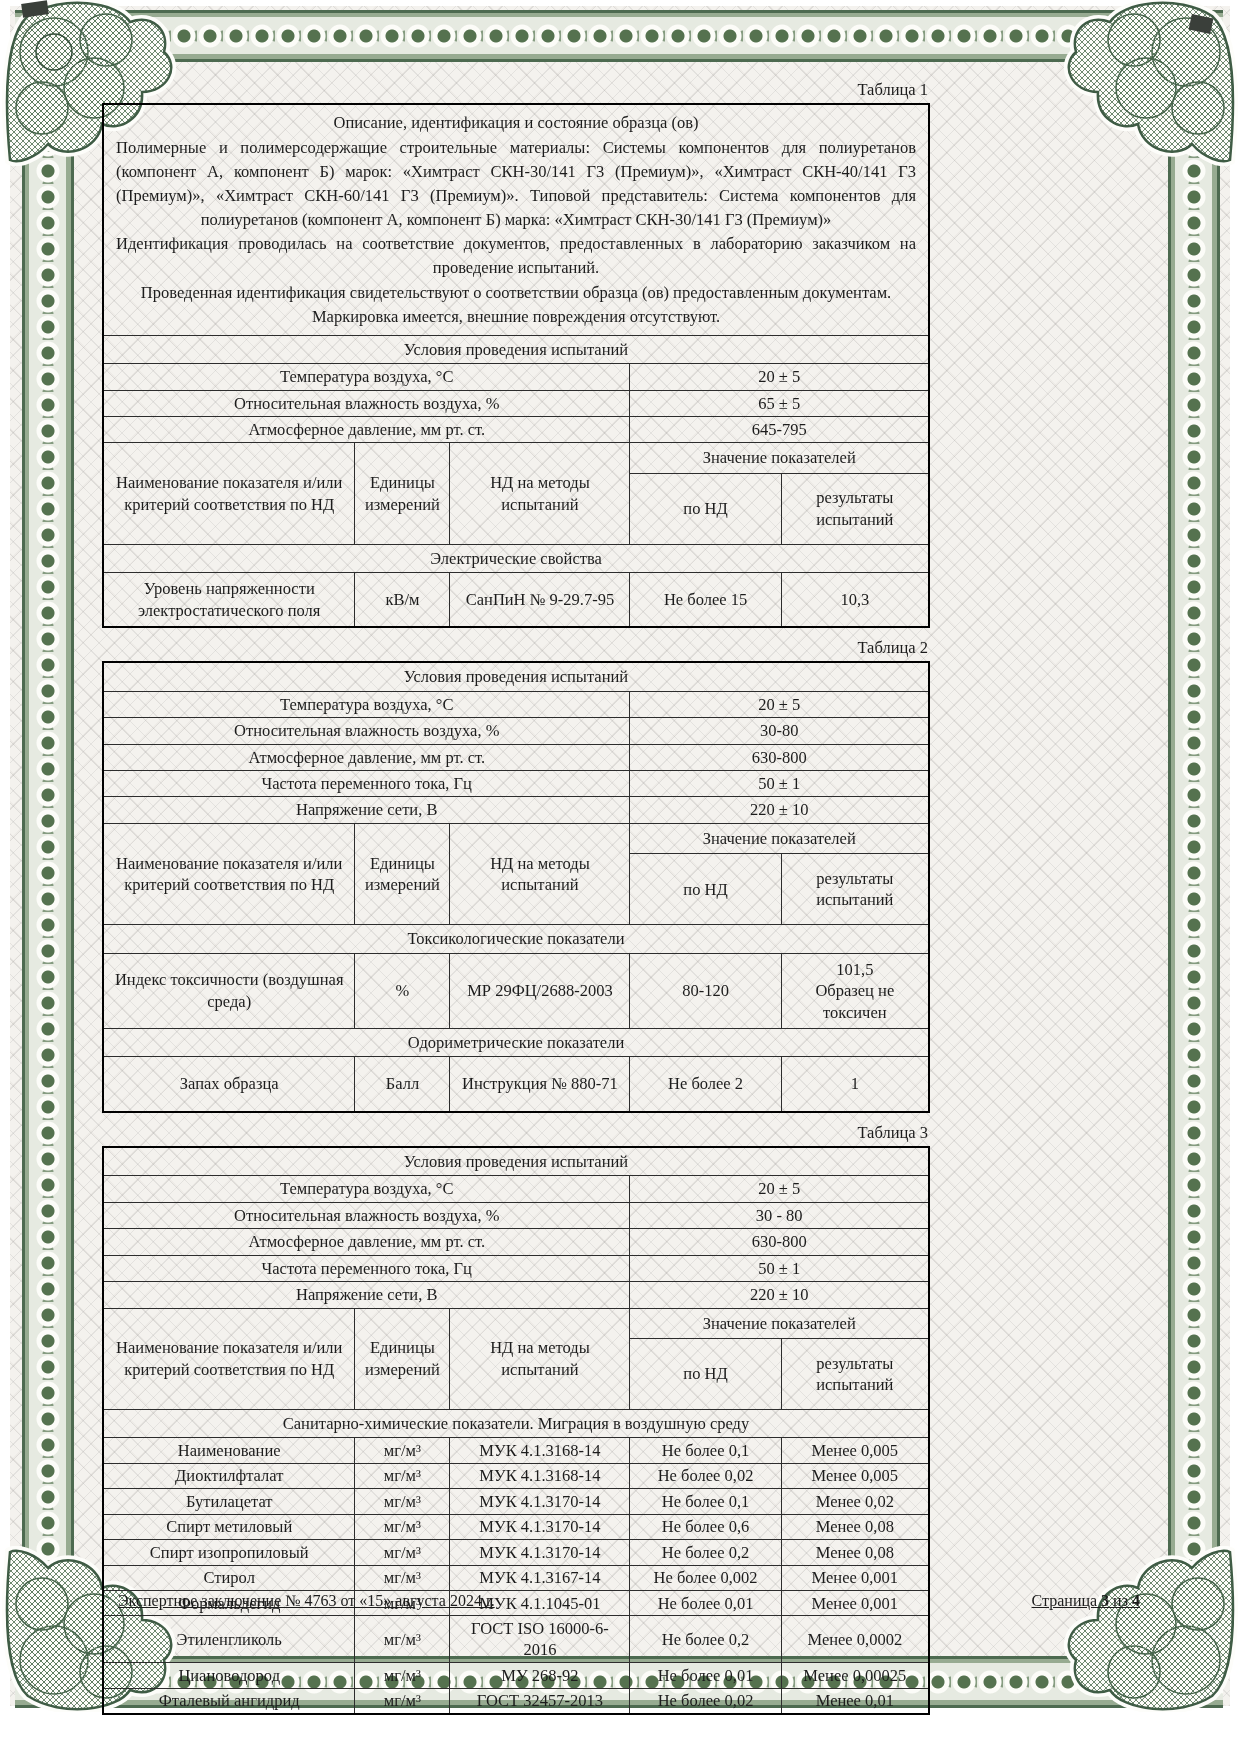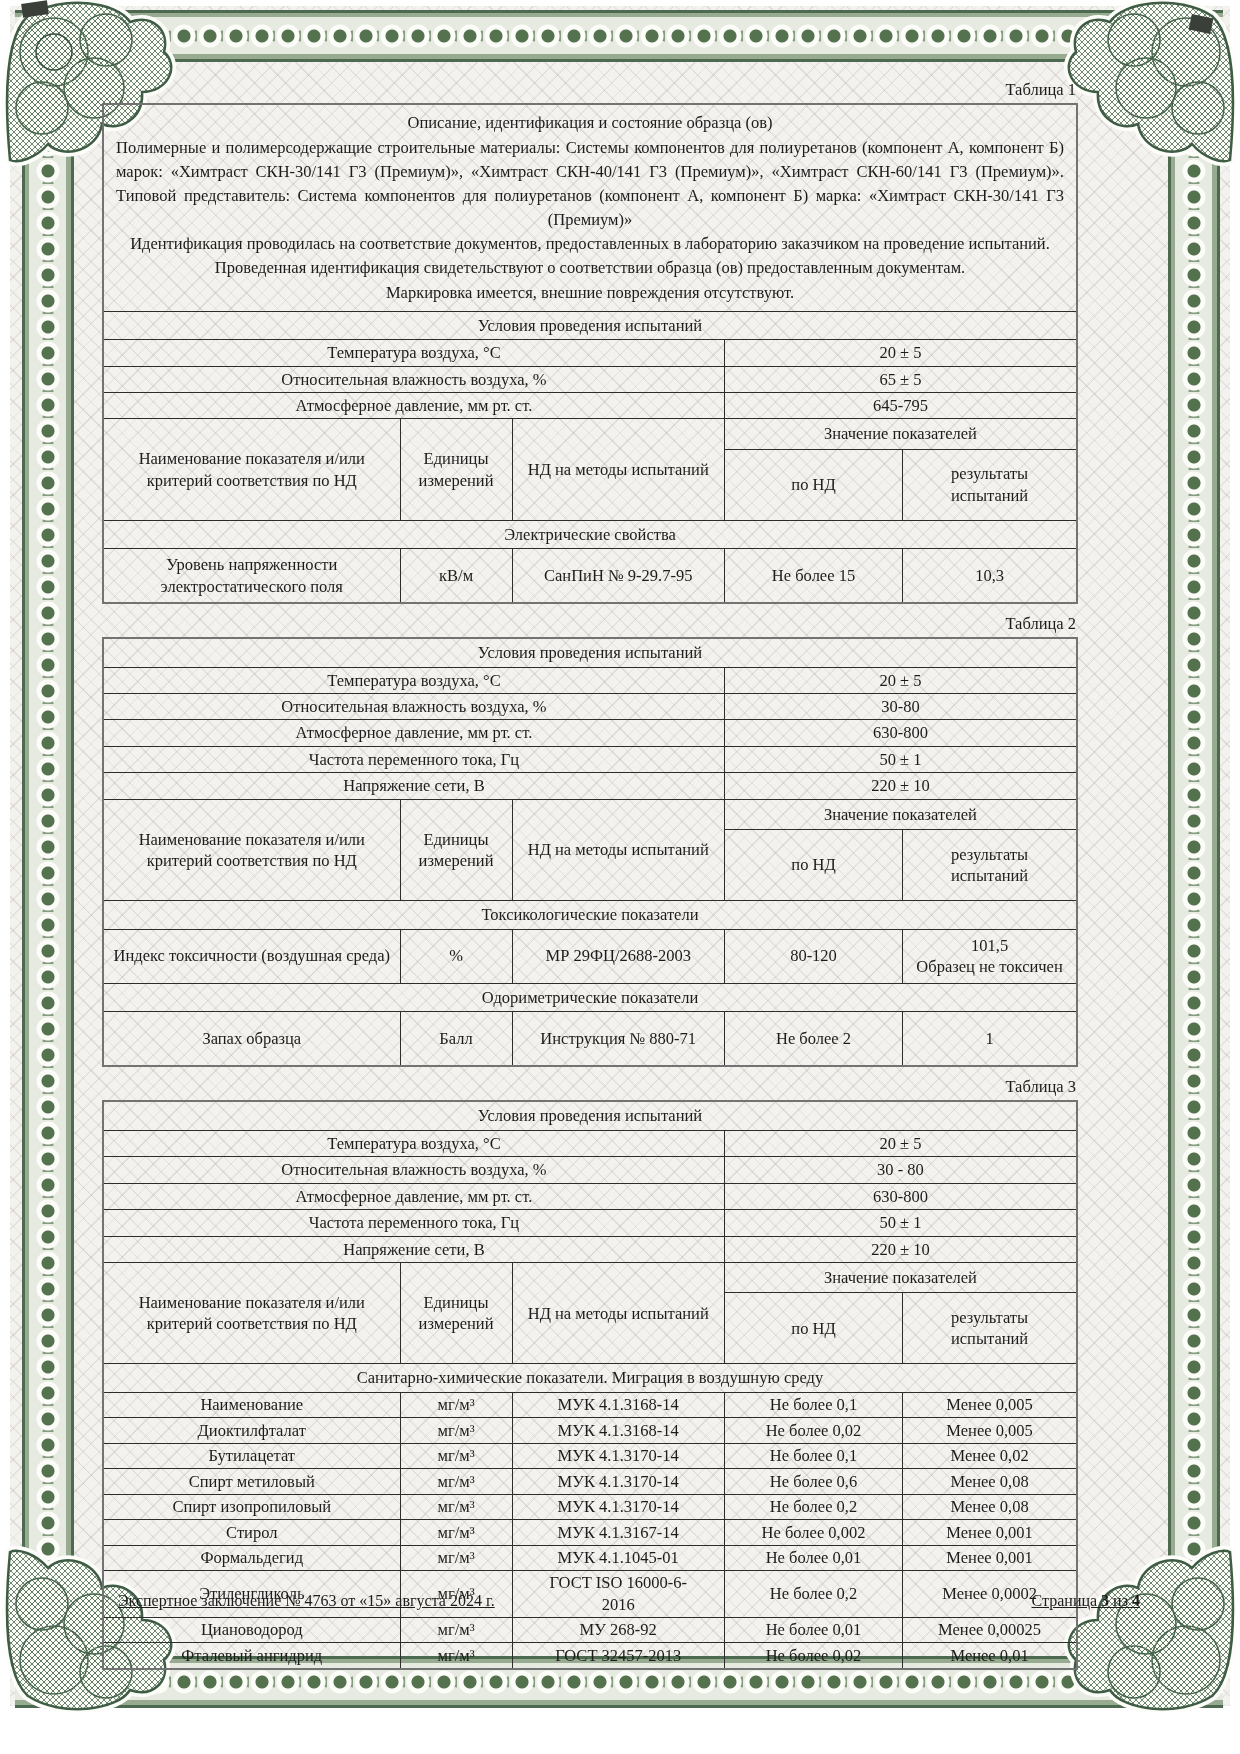--- a/index.html
+++ b/index.html
@@ -48,24 +48,24 @@
   .corner.tl{left:2px;top:0;}
   .corner.tr{left:1062px;top:0;transform:scaleX(-1);}
   .corner.bl{left:2px;top:1546px;transform:scaleY(-1);}
   .corner.br{left:1062px;top:1546px;transform:scale(-1,-1);}
 
   .scan-mark{position:absolute;background:#3a3f3a;z-index:4;}
   .scan-mark.m1{left:22px;top:2px;width:26px;height:14px;transform:rotate(-8deg);}
   .scan-mark.m2{left:1190px;top:16px;width:22px;height:16px;transform:rotate(12deg);}
 
   
-  .content{position:absolute;left:102px;top:78px;width:976px;z-index:5;font-size:16.5px;}
+  .content{position:absolute;left:102px;top:78px;width:828px;z-index:5;font-size:16.5px;}
   .tbl-label{text-align:right;padding:2px 2px 3px 0;font-size:16.5px;}
 
-  table{width:100%;border-collapse:collapse;table-layout:fixed;border:2px solid #737373;background:transparent;}
+  table{width:100%;border-collapse:collapse;table-layout:fixed;border:2px solid #000000;background:transparent;}
   td{border:1px solid #2d2d2d;padding:1px 6px;text-align:center;vertical-align:middle;line-height:1.3;}
   .c1{width:30.5%;}.c2{width:11.5%;}.c3{width:21.8%;}.c4{width:18.3%;}.c5{width:17.9%;}
 
   .desc-cell{padding:6px 12px;line-height:1.46;text-align:justify;text-align-last:center;}
   .desc-title{text-align:center;margin-bottom:1px;}
   .desc-p{margin:0;}
   .cond-title td{padding:3px 6px;margin-left:31px;}
   .cond td{padding:2px 8px;height:21px;}
   .hdr td{padding:4px 6px;}
   .hdr2 td{height:62px;padding:4px 10px;}

